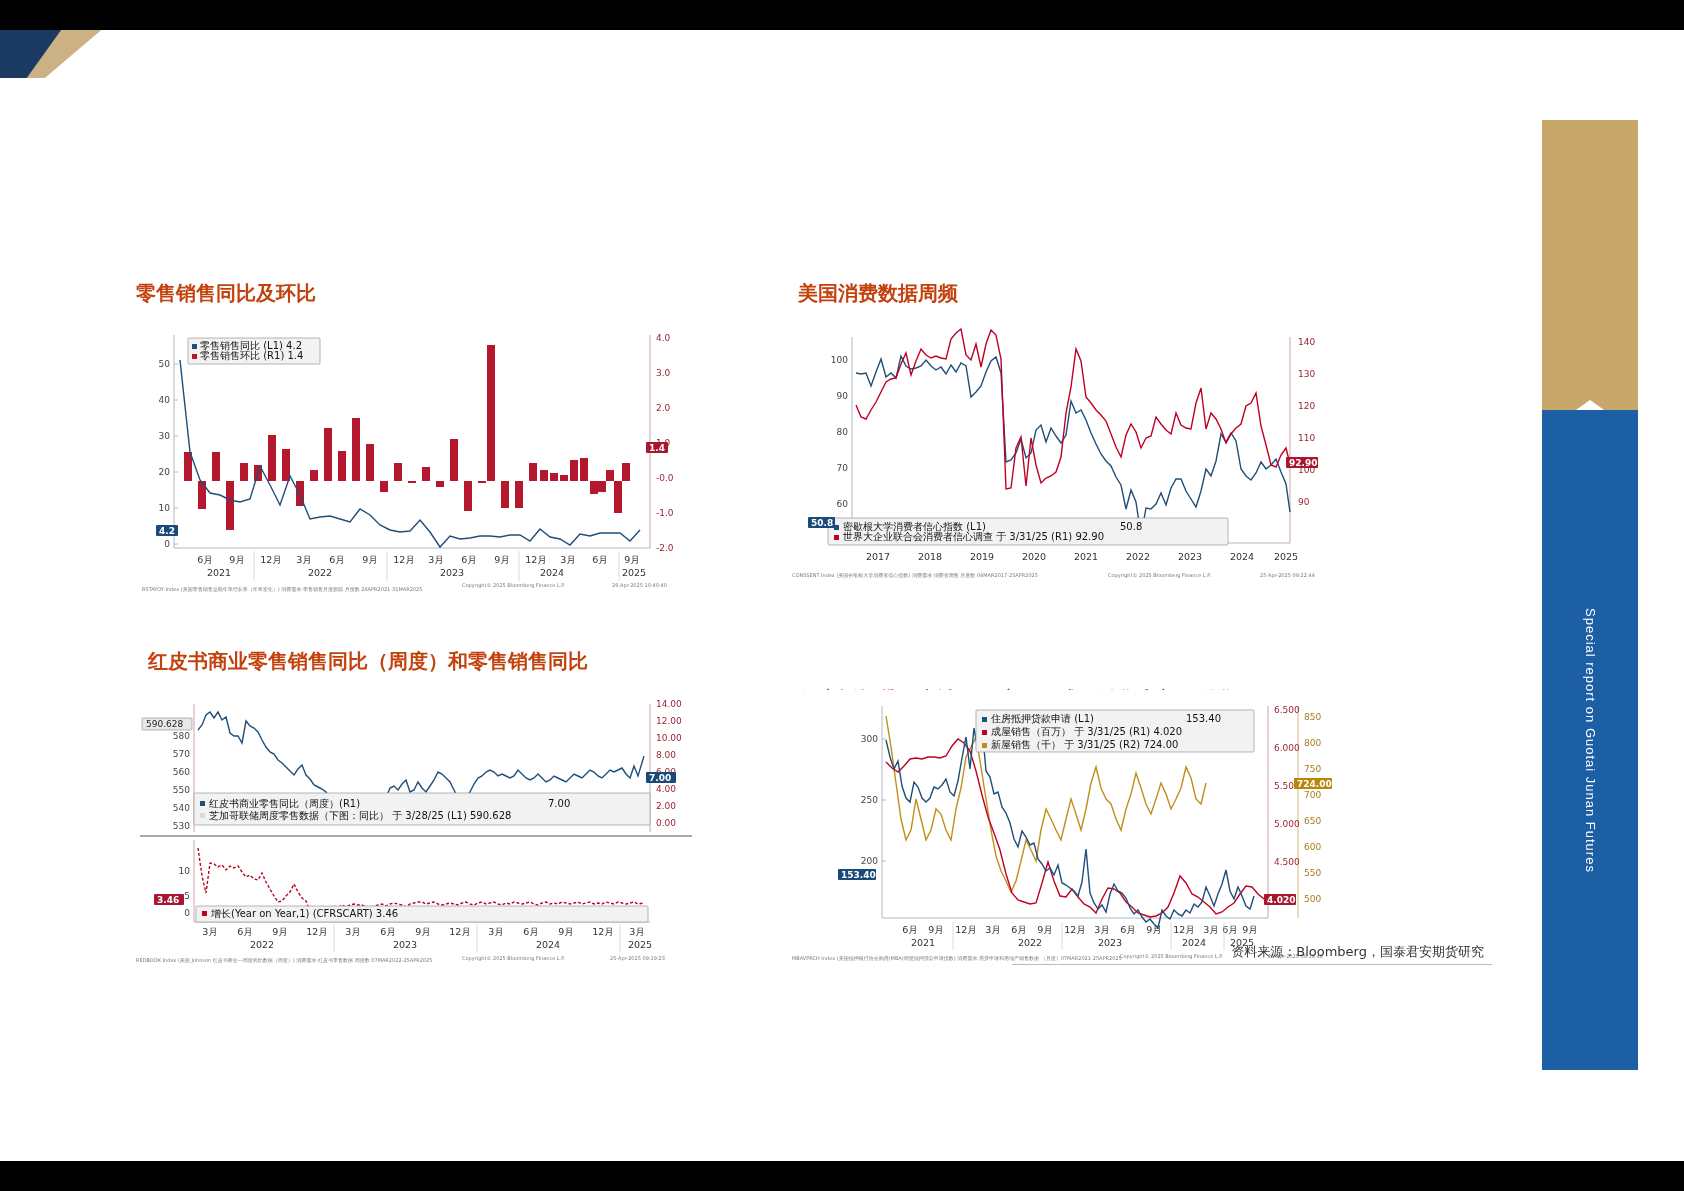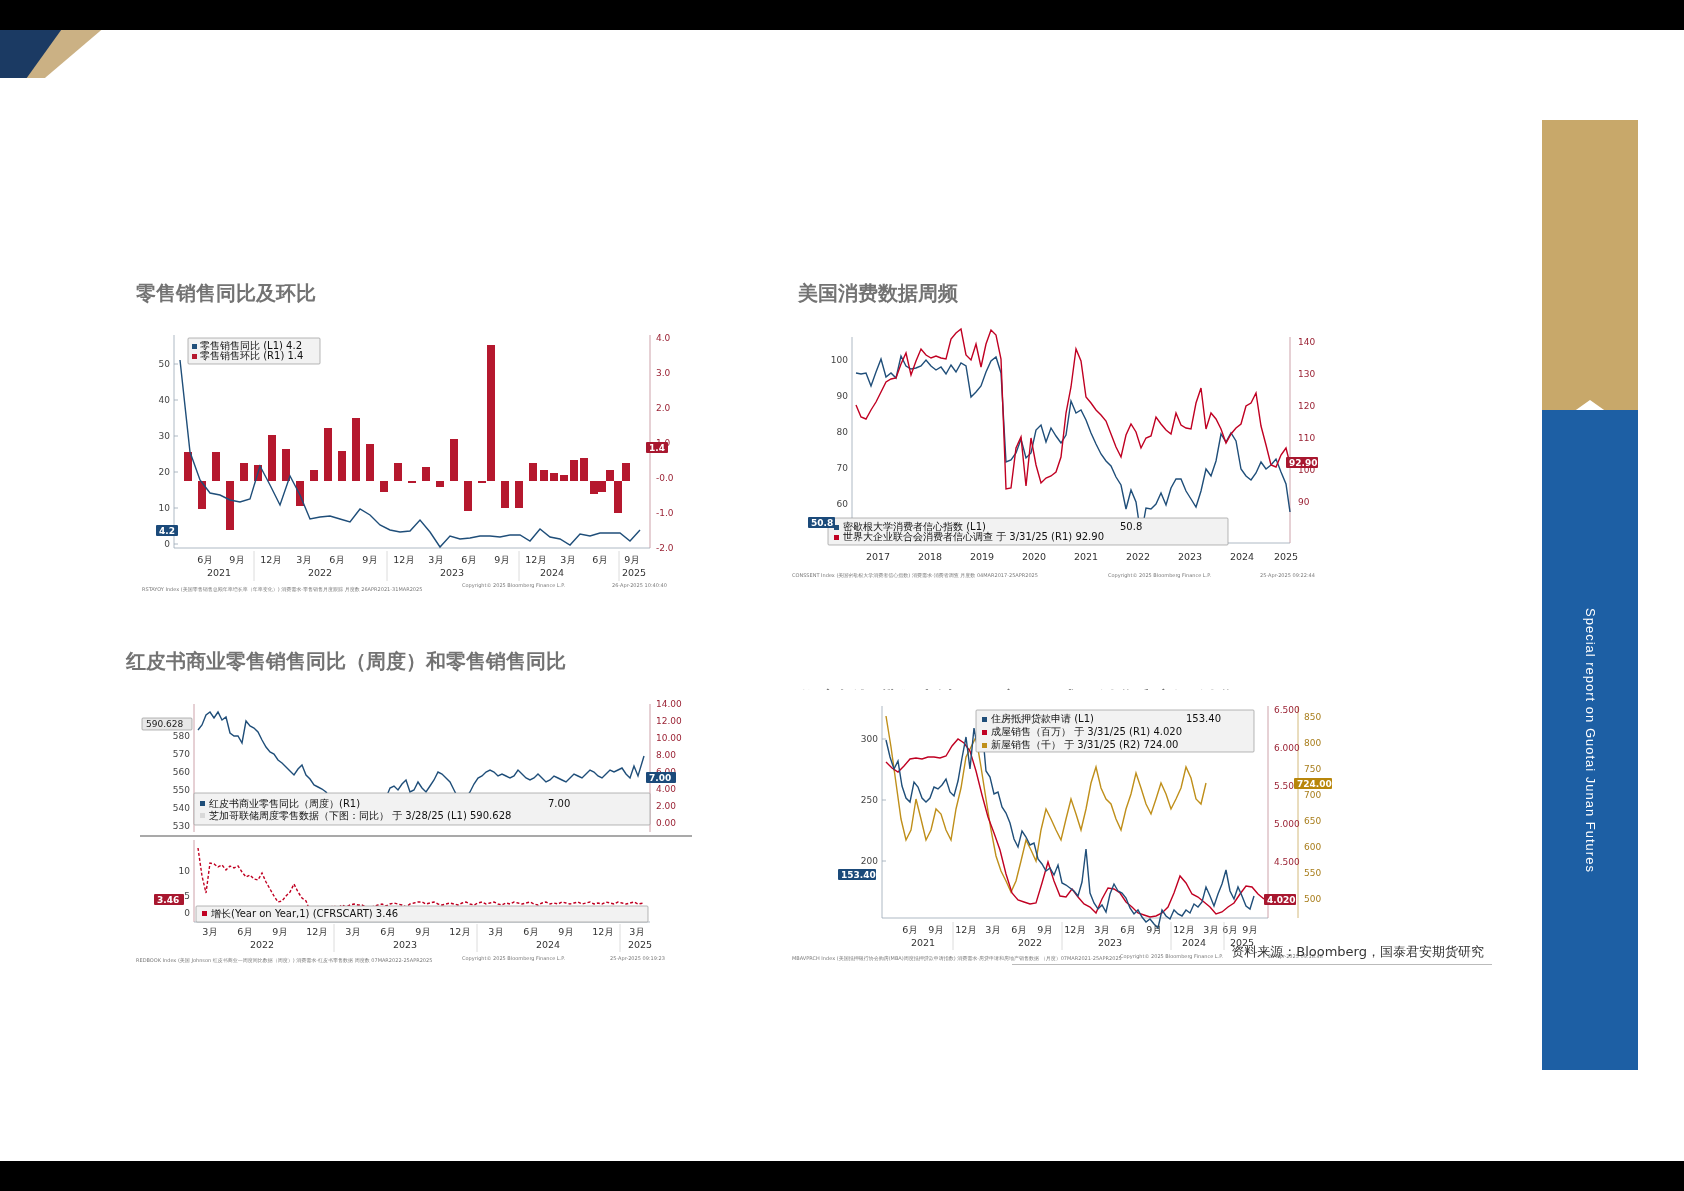--- a/index.html
+++ b/index.html
@@ -52,21 +52,21 @@
     position:absolute; right:18px; bottom:132px;
     color:#ffffff; font-size:20px; font-weight:bold;
   }
   h1.title {
     position:absolute; left:126px; top:130px; margin:0;
     font-size:48px; font-weight:bold; color:#0b57a4;
     letter-spacing:1px;
     font-family:"DejaVu Sans","Liberation Sans",sans-serif;
   }
   .sub {
-    position:absolute; font-size:20px; font-weight:bold; color:#737373;
+    position:absolute; font-size:20px; font-weight:bold; color:#c2410c;
     font-family:"DejaVu Sans","Liberation Sans",sans-serif;
   }
   .src {
     position:absolute; right:200px; bottom:200px;
     font-size:13px; color:#333; font-family:"DejaVu Sans",sans-serif;
   }
   .srcline {
     position:absolute; right:192px; bottom:196px; width:480px; height:1px; background:#bbb;
   }
 
@@ -301,21 +301,21 @@
         <text x="452" y="245" text-anchor="middle">2024</text>
         <text x="496" y="245" text-anchor="middle">2025</text>
       </g>
 
       <text class="foot" x="2" y="262">CONSSENT Index (美国密歇根大学消费者信心指数) 消费需求-消费者调查 月度数 04MAR2017-25APR2025</text>
       <text class="foot" x="318" y="262">Copyright© 2025 Bloomberg Finance L.P.</text>
       <text class="foot" x="470" y="262">25-Apr-2025 09:22:44</text>
     </svg>
   </div>
 
-  <div class="sub" style="left:126px; top:618px;">红皮书商业零售销售同比（周度）和零售销售同比</div>
+  <div class="sub" style="left:148px; top:618px;">红皮书商业零售销售同比（周度）和零售销售同比</div>
 
   <div class="chart" style="left:132px; top:660px; width:560px; height:280px;">
     <svg width="560" height="280" viewBox="0 0 560 280">
 
       <line class="axis-r" x1="62" y1="14" x2="62" y2="142"></line>
       <line class="axis-r" x1="518" y1="14" x2="518" y2="142"></line>
       <line class="zero" x1="8" y1="146" x2="560" y2="146"></line>
 
       <g>
         <text class="axlab" x="58" y="139" text-anchor="end">530</text>

